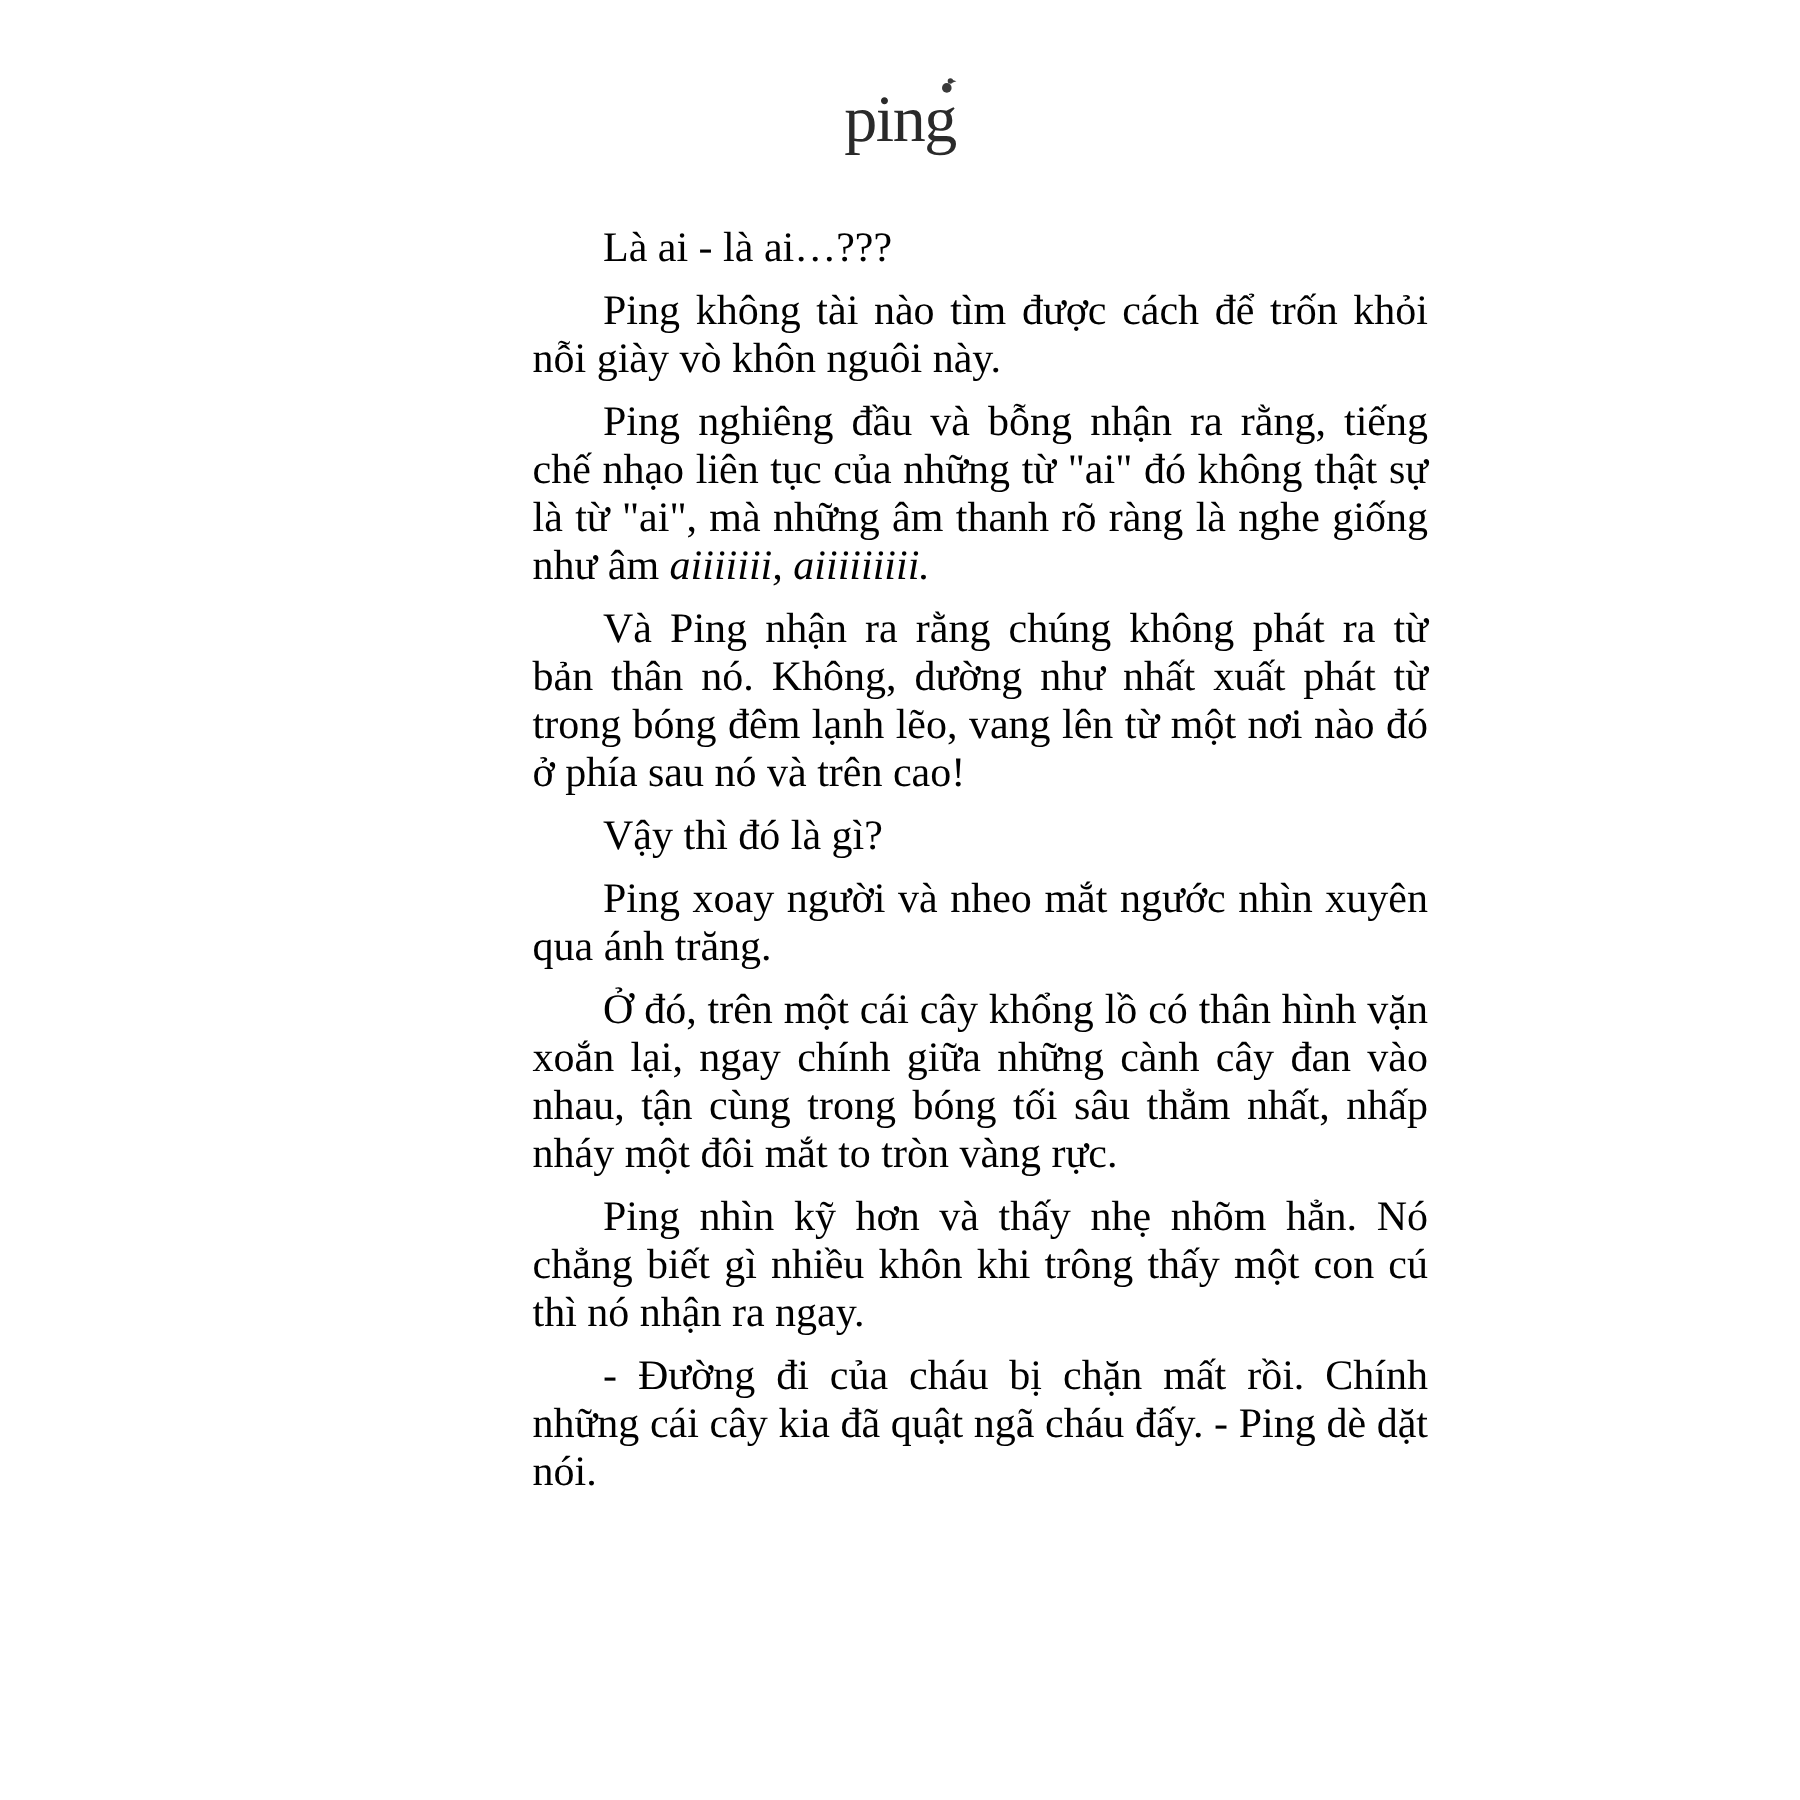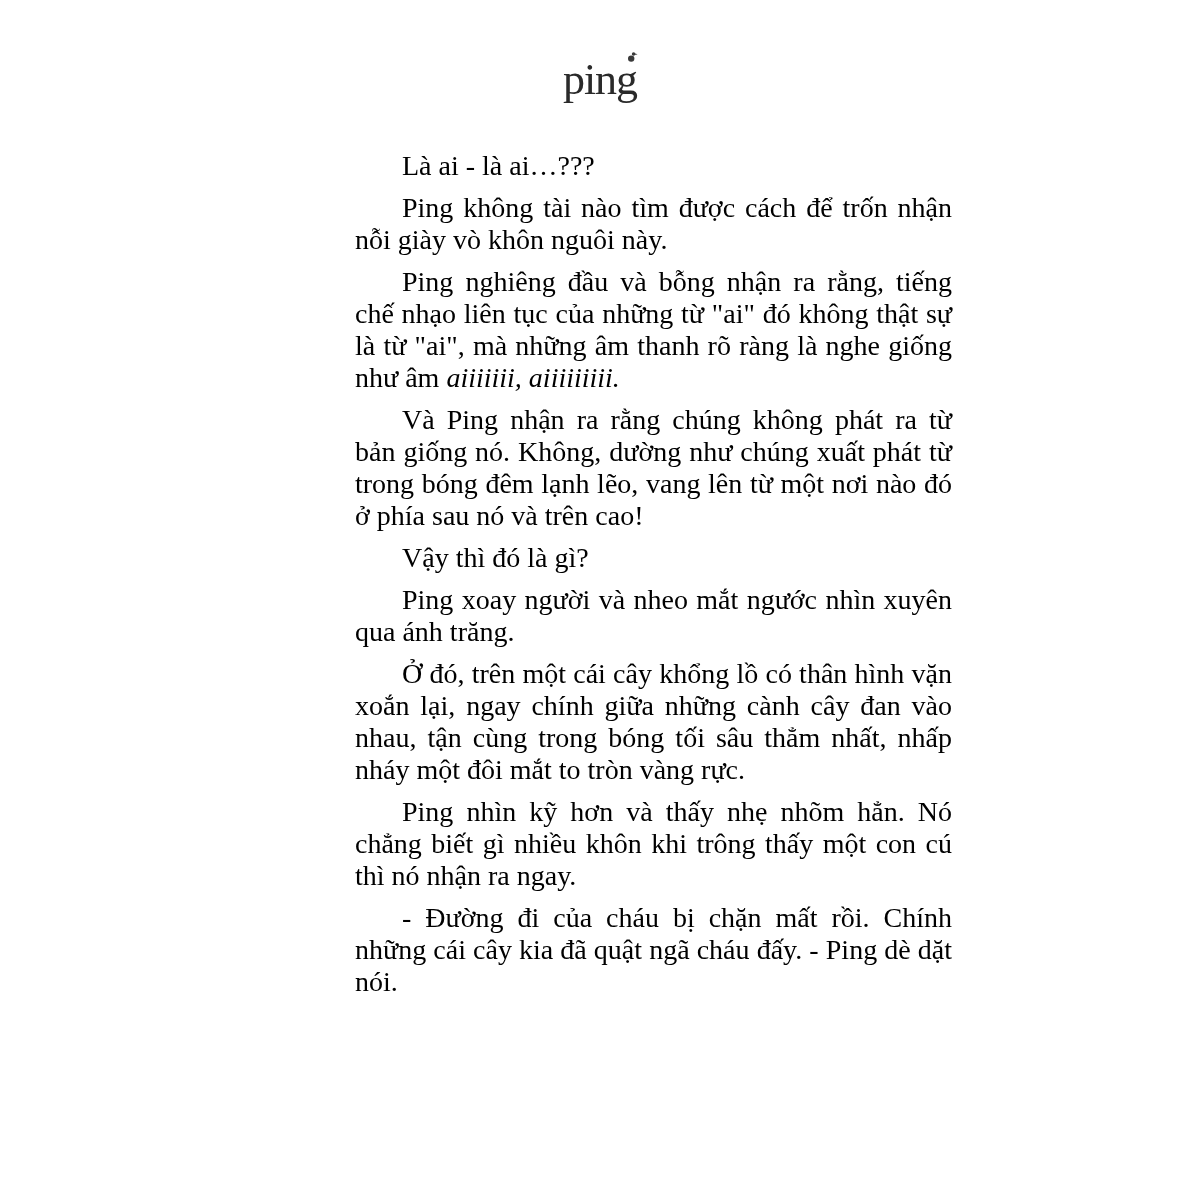--- a/index.html
+++ b/index.html
@@ -85,23 +85,23 @@
           <circle cx="5.2" cy="7.6" r="3.2" fill="#3a3a3a"></circle>
           <circle cx="7.6" cy="3.0" r="1.8" fill="#3a3a3a"></circle>
           <path d="M9.2 2.4 L11.6 3.2 L9.2 4.0 Z" fill="#3a3a3a"></path>
         </svg>
       </span>
     </span>
   </div>
 
   <div class="body-text">
       <p class="para"><span>Là ai - là ai…???</span></p>
-      <p class="para"><span>Ping không tài nào tìm được cách để trốn nhận nỗi giày vò khôn nguôi này.</span></p>
+      <p class="para"><span>Ping không tài nào tìm được cách để trốn khỏi nỗi giày vò khôn nguôi này.</span></p>
       <p class="para"><span>Ping nghiêng đầu và bỗng nhận ra rằng, tiếng chế nhạo liên tục của những từ "ai" đó không thật sự là từ "ai", mà những âm thanh rõ ràng là nghe giống như âm </span><em>aiiiiiii,</em><span> </span><em>aiiiiiiiii.</em></p>
-      <p class="para"><span>Và Ping nhận ra rằng chúng không phát ra từ bản giống nó. Không, dường như chúng xuất phát từ trong bóng đêm lạnh lẽo, vang lên từ một nơi nào đó ở phía sau nó và trên cao!</span></p>
+      <p class="para"><span>Và Ping nhận ra rằng chúng không phát ra từ bản thân nó. Không, dường như nhất xuất phát từ trong bóng đêm lạnh lẽo, vang lên từ một nơi nào đó ở phía sau nó và trên cao!</span></p>
       <p class="para"><span>Vậy thì đó là gì?</span></p>
       <p class="para"><span>Ping xoay người và nheo mắt ngước nhìn xuyên qua ánh trăng.</span></p>
       <p class="para"><span>Ở đó, trên một cái cây khổng lồ có thân hình vặn xoắn lại, ngay chính giữa những cành cây đan vào nhau, tận cùng trong bóng tối sâu thẳm nhất, nhấp nháy một đôi mắt to tròn vàng rực.</span></p>
       <p class="para"><span>Ping nhìn kỹ hơn và thấy nhẹ nhõm hẳn. Nó chẳng biết gì nhiều khôn khi trông thấy một con cú thì nó nhận ra ngay.</span></p>
       <p class="para"><span>- Đường đi của cháu bị chặn mất rồi. Chính những cái cây kia đã quật ngã cháu đấy. - Ping dè dặt nói.</span></p>
     </div>
 
   <div class="page-number">24</div>
 
 </div>

